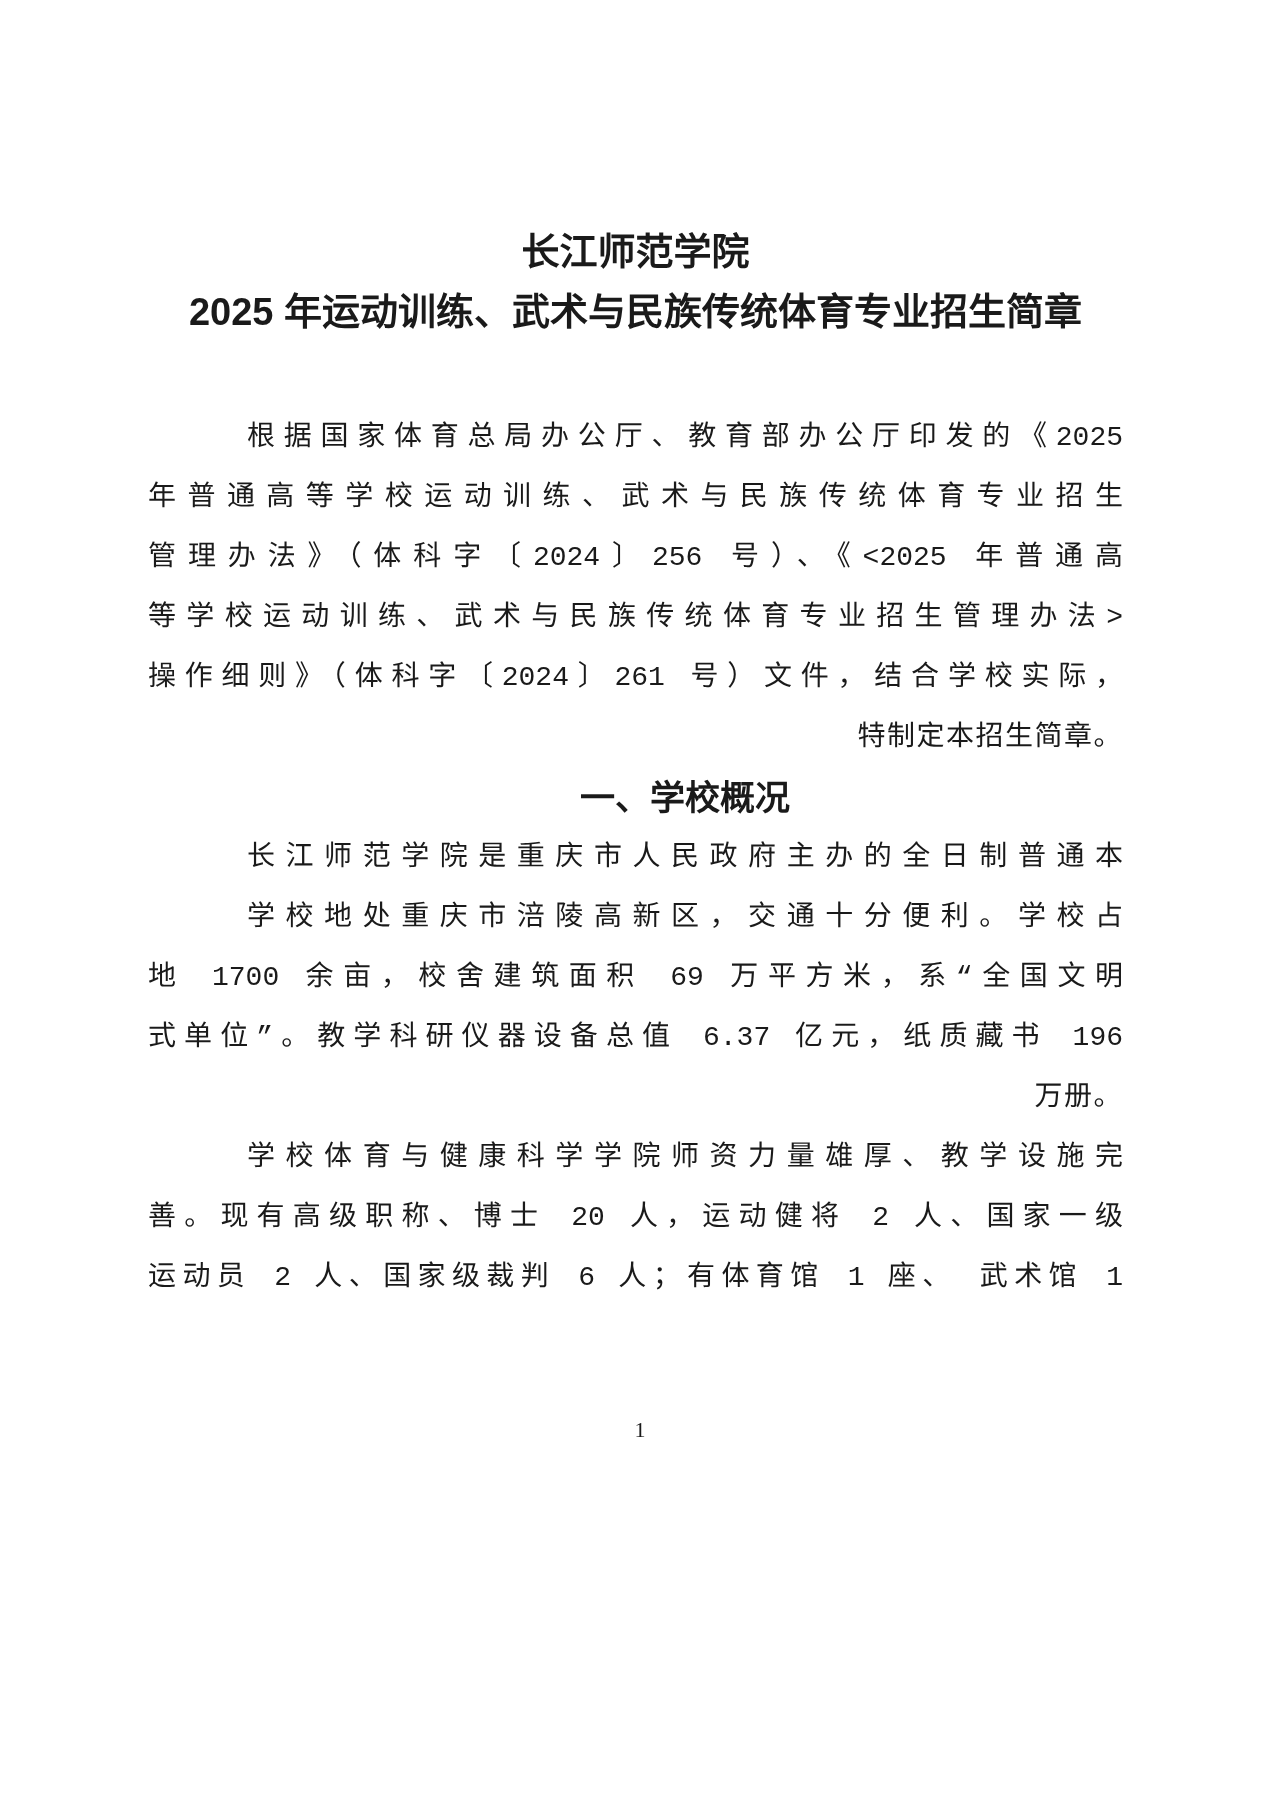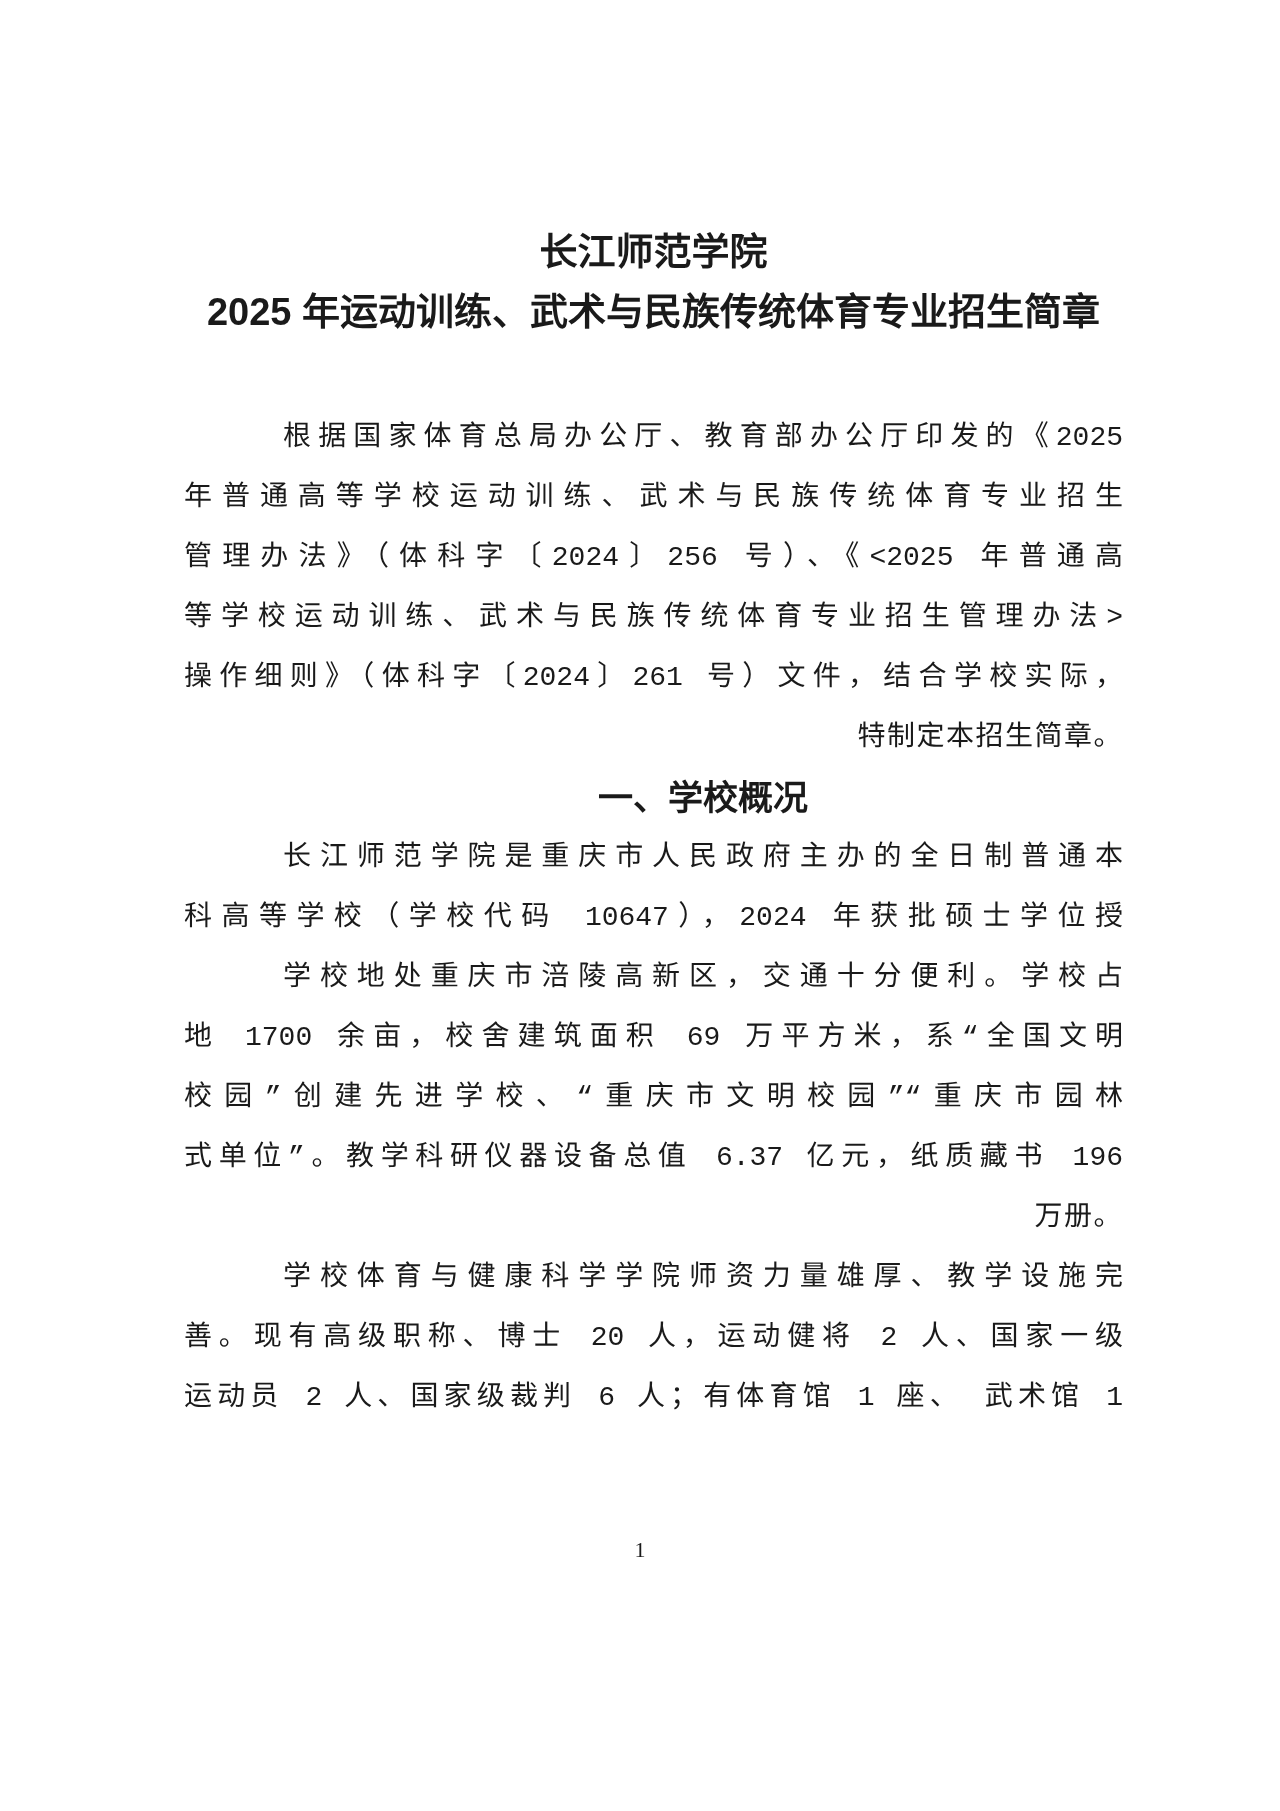--- a/index.html
+++ b/index.html
@@ -21,21 +21,20 @@
     background: var(--page-bg);
     color: var(--text);
     overflow: hidden;
   }
   .content {
     padding: 222px 157px 0 148px;
   }
   .line {
     height: 60px;
     line-height: 60px;
-    margin-left: 36px;
   }
   .spacer {
     height: 66px;
   }
   .title {
     font-family: "Liberation Sans", "DejaVu Sans", sans-serif;
     font-weight: bold;
     font-size: 38px;
     text-align: center;
   }
@@ -87,25 +86,23 @@
     <div class="line body justify indent">根据国家体育总局办公厅、教育部办公厅印发的《2025</div>
     <div class="line body justify">年普通高等学校运动训练、武术与民族传统体育专业招生</div>
     <div class="line body justify">管理办法》（体科字〔2024〕256 号）、《&lt;2025 年普通高</div>
     <div class="line body justify">等学校运动训练、武术与民族传统体育专业招生管理办法&gt;</div>
     <div class="line body justify">操作细则》（体科字〔2024〕261 号）文件，结合学校实际，</div>
     <div class="line body plain">特制定本招生简章。</div>
 
     <div class="line heading">一、学校概况</div>
 
     <div class="line body justify indent">长江师范学院是重庆市人民政府主办的全日制普通本</div>
-    <div class="line body justify">科高等学校（学校代码 10647），2024 年获批硕士学位授</div>
 
     <div class="line body justify indent">学校地处重庆市涪陵高新区，交通十分便利。学校占</div>
     <div class="line body justify">地 1700 余亩，校舍建筑面积 69 万平方米，系“全国文明</div>
-    <div class="line body justify">校园”创建先进学校、“重庆市文明校园”“重庆市园林</div>
     <div class="line body justify">式单位”。教学科研仪器设备总值 6.37 亿元，纸质藏书 196</div>
     <div class="line body plain">万册。</div>
 
     <div class="line body justify indent">学校体育与健康科学学院师资力量雄厚、教学设施完</div>
     <div class="line body justify">善。现有高级职称、博士 20 人，运动健将 2 人、国家一级</div>
     <div class="line body justify">运动员 2 人、国家级裁判 6 人；有体育馆 1 座、 武术馆 1</div>
 
   </div>
 
   <div class="footer">

